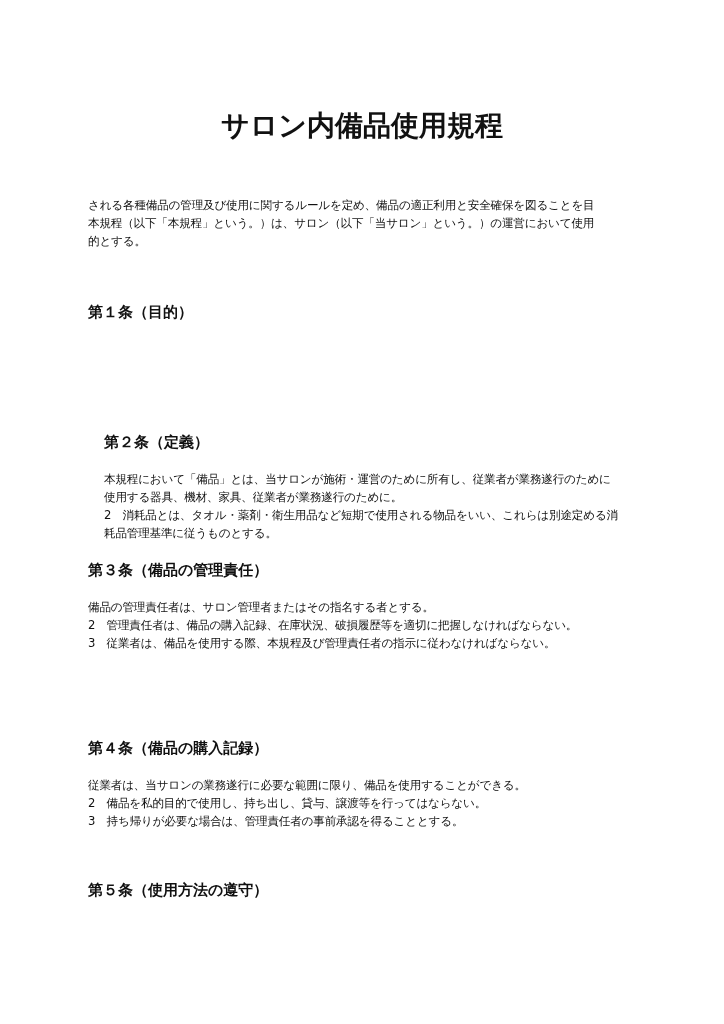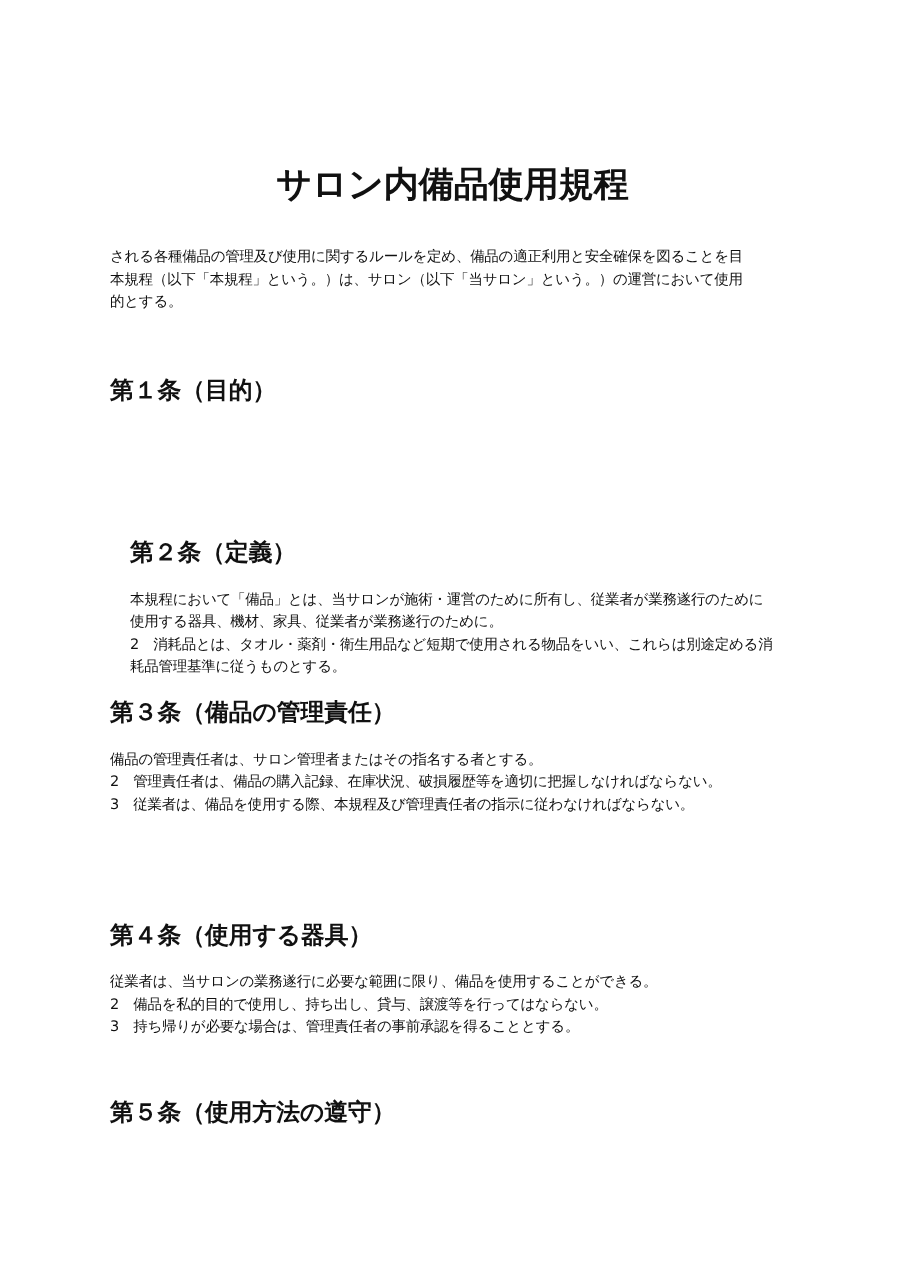--- a/index.html
+++ b/index.html
@@ -18,21 +18,21 @@
     .page {
       position: absolute;
       left: 88px;
       top: 0;
       width: 548px;
     }
     .title {
       position: absolute;
       left: 0;
       width: 548px;
-      top: 128px;
+      top: 106px;
       text-align: center;
       font-size: 28px;
       font-weight: bold;
       letter-spacing: 0px;
       line-height: 40px;
       margin: 0;
     }
     .para {
       font-size: 11.6px;
       line-height: 18px;
@@ -44,21 +44,21 @@
       top: 196px;
       left: 0;
       width: 548px;
     }
     .article {
       position: absolute;
       left: 0;
       width: 548px;
     }
     .article h2 {
-      font-size: 19px;
+      font-size: 15px;
       font-weight: bold;
       margin: 0 0 14px 0;
       line-height: 28px;
     }
     .art1 { top: 298px; }
     .art2 { top: 428px; margin-left: 16px; }
     .art3 { top: 556px; }
     .art4 { top: 734px; }
     .art5 { top: 876px; }
   </style>
@@ -88,21 +88,21 @@
   </section>
 
   <section class="article art3">
     <h2>第３条（備品の管理責任）</h2>
     <p class="para">備品の管理責任者は、サロン管理者またはその指名する者とする。</p>
     <p class="para">2　管理責任者は、備品の購入記録、在庫状況、破損履歴等を適切に把握しなければならない。</p>
     <p class="para">3　従業者は、備品を使用する際、本規程及び管理責任者の指示に従わなければならない。</p>
   </section>
 
   <section class="article art4">
-    <h2>第４条（使用する器具）</h2>
+    <h2>第４条（備品の購入記録）</h2>
     <p class="para">従業者は、当サロンの業務遂行に必要な範囲に限り、備品を使用することができる。</p>
     <p class="para">2　備品を私的目的で使用し、持ち出し、貸与、譲渡等を行ってはならない。</p>
     <p class="para">3　持ち帰りが必要な場合は、管理責任者の事前承認を得ることとする。</p>
   </section>
 
   <section class="article art5">
     <h2>第５条（使用方法の遵守）</h2>
   </section>
 
 </div>

